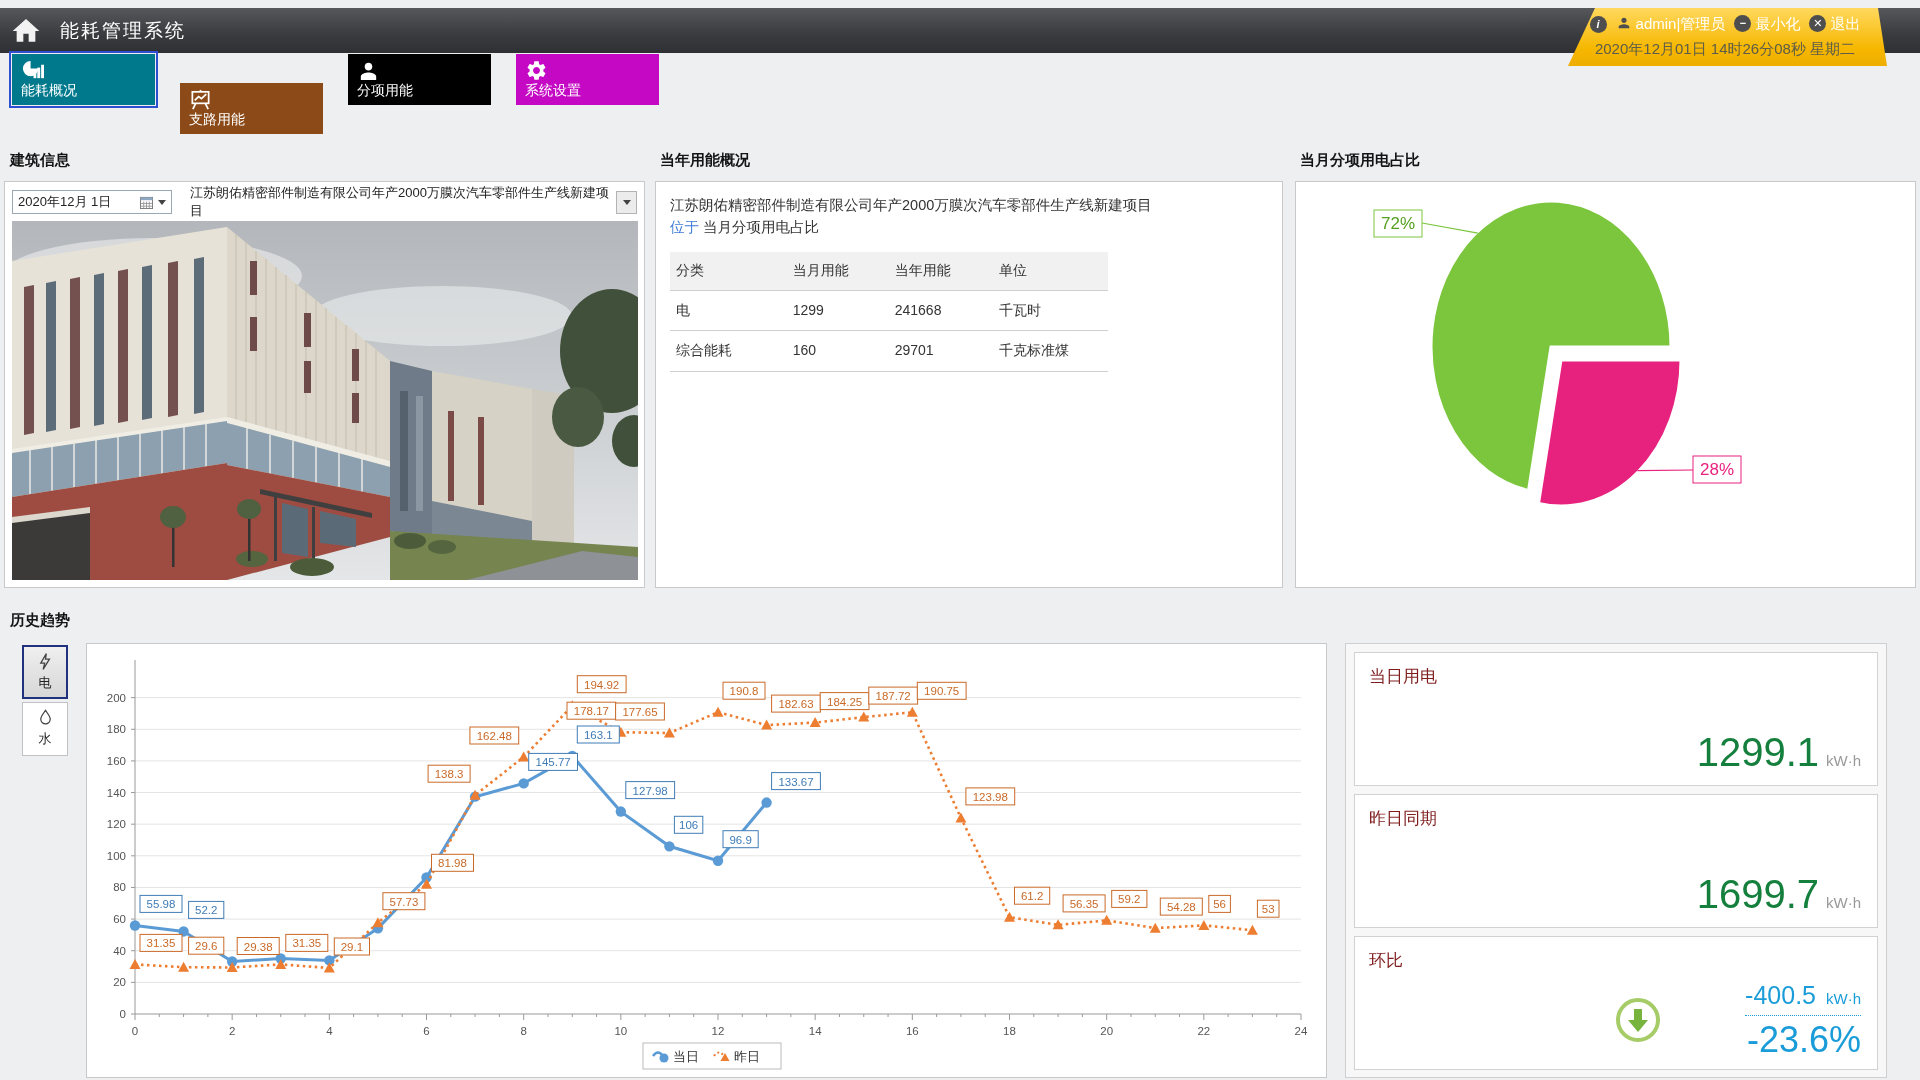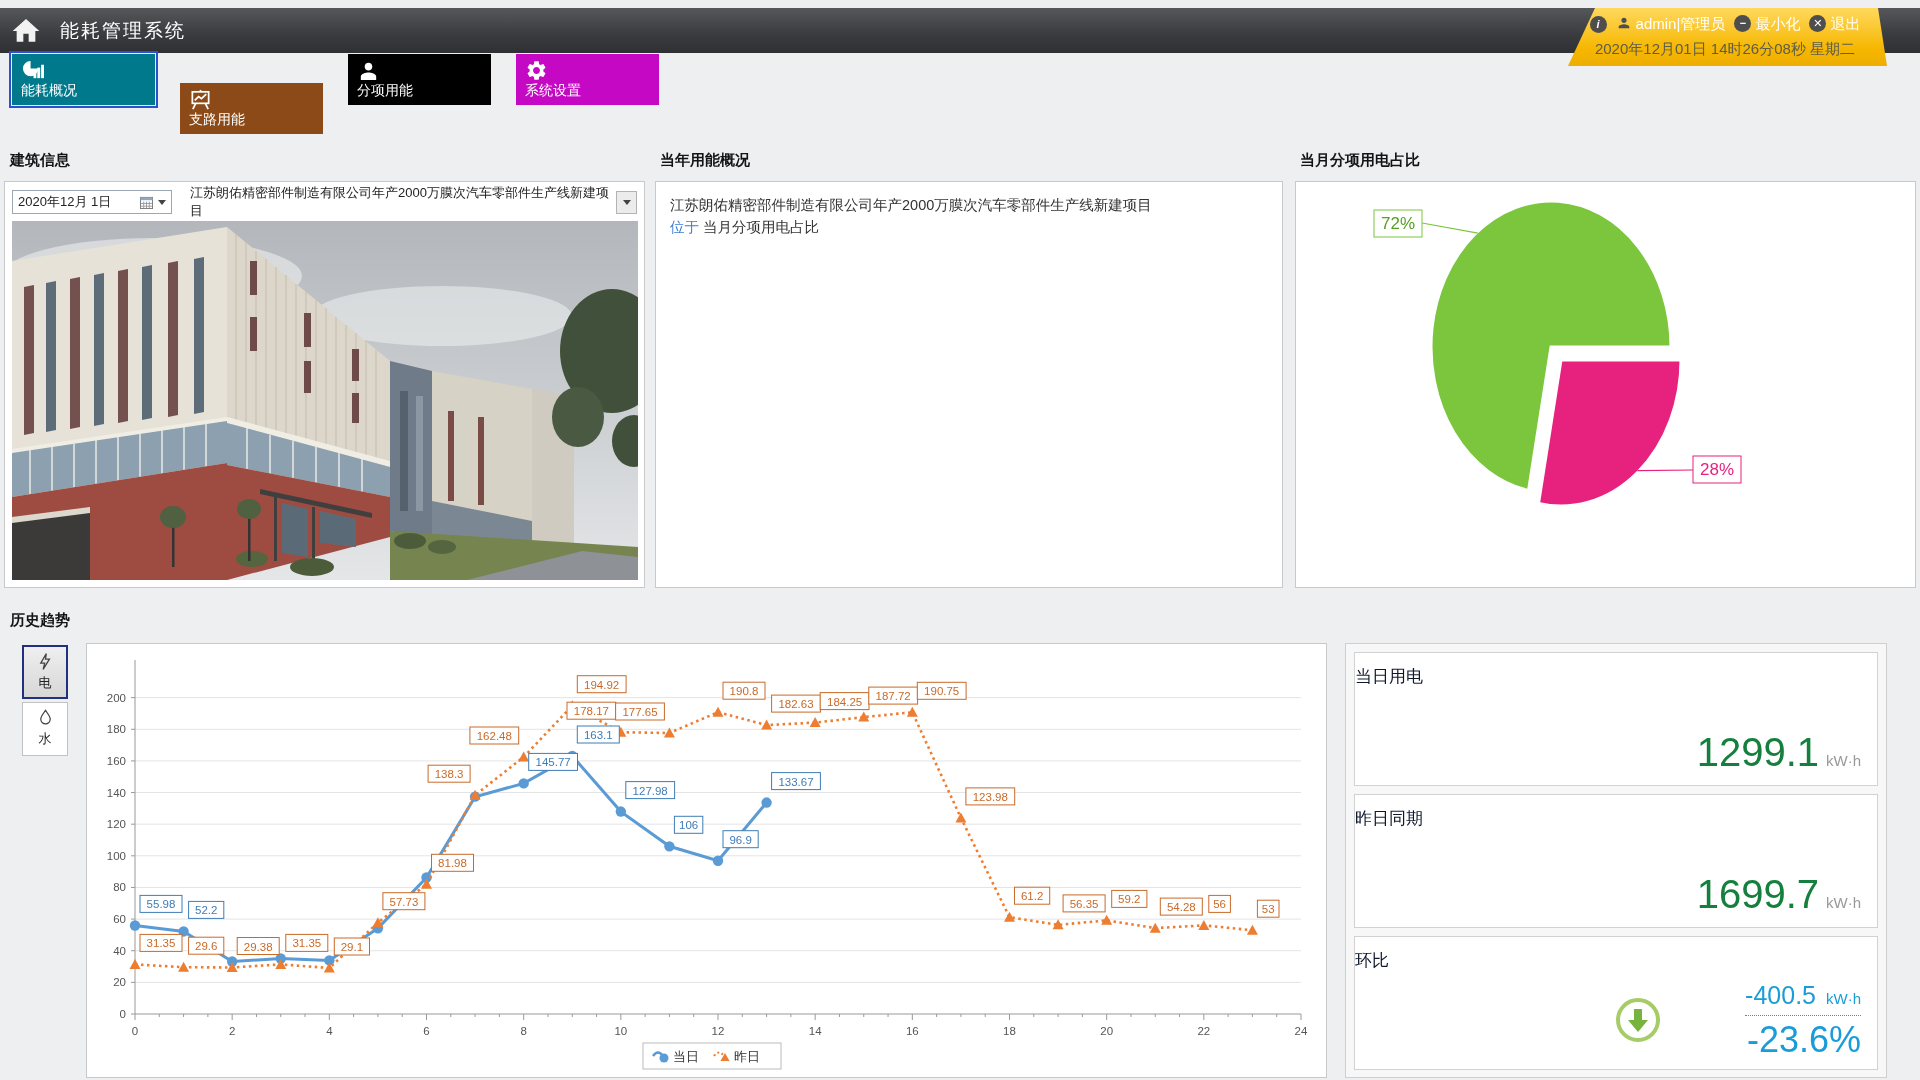--- a/index.html
+++ b/index.html
@@ -53,21 +53,21 @@
   
   .tg{position:absolute;left:22px;width:46px;height:54px;background:#fff;border:1px solid #c2c2c2;
       box-sizing:border-box;text-align:center;cursor:pointer;font-size:13px;color:#222}
   .tg svg{margin-top:5px;width:19px;height:19px}
   .tg .tl{display:block;margin-top:0px}
   .tg.sel{border:2px solid #20317e;background:linear-gradient(#efefef,#d7d7d7)}
   
   .sumwrap{position:absolute;left:1345px;top:643px;width:542px;height:435px;background:#f7f7f7;
            border:1px solid #cfcfcf;box-sizing:border-box;padding:8px}
   .card{position:relative;background:#fff;border:1px solid #d2d2d2;height:134px;margin-bottom:8px;box-sizing:border-box}
-  .card .ct{position:absolute;left:0;top:12px;font-size:17px;color:#0f172a}
+  .card .ct{position:absolute;left:14px;top:12px;font-size:17px;color:#7f1d1d}
   .card .val{position:absolute;right:16px;bottom:10px;display:flex;align-items:baseline;gap:7px}
   .card .num{font-size:40px;color:#15803d}
   .card .unit{font-size:15px;color:#999}
   .card3 .ico{position:absolute;right:216px;bottom:26px;width:46px;height:46px}
   .card3 .vals{position:absolute;right:16px;bottom:8px;text-align:right;color:#1a9cd8}
   .card3 .r1{display:flex;justify-content:flex-end;align-items:baseline;gap:10px;font-size:25px;
              padding-bottom:5px;border-bottom:1px dotted #1a9cd8}
   .card3 .r1 .u{font-size:15px}
   .card3 .r2{font-size:36px;margin-top:3px}
   
@@ -271,20 +271,44 @@
 </div>
 
 <div class="sec" style="left:660px;top:151px">当年用能概况</div>
 <div class="panel" style="left:655px;top:181px;width:628px;height:407px">
   <div class="annual-body">
     <div>江苏朗佑精密部件制造有限公司年产2000万膜次汽车零部件生产线新建项目</div>
     <div>
       <span class="blue">位于</span>
       <span>当月分项用电占比</span>
     </div>
+    <table class="etable">
+      <thead>
+        <tr>
+          <th style="width:120px">分类</th>
+          <th style="width:100px">当月用能</th>
+          <th style="width:100px">当年用能</th>
+          <th style="width:118px">单位</th>
+        </tr>
+      </thead>
+      <tbody>
+        <tr>
+          <td>电</td>
+            <td>1299</td>
+          <td>241668</td>
+            <td>千瓦时</td>
+        </tr>
+        <tr>
+          <td>综合能耗</td>
+            <td>160</td>
+          <td>29701</td>
+            <td>千克标准煤</td>
+        </tr>
+      </tbody>
+    </table>
   </div>
 </div>
 
 <div class="sec" style="left:1300px;top:151px">当月分项用电占比</div>
 <div class="panel" style="left:1295px;top:181px;width:621px;height:407px">
   <svg id="pie-svg" width="619" height="360" viewBox="0 0 619 360">
       <path d="M265,178 L385,178 A120,146 0 0 1 242.51424224971308,321.41393860638857 Z" fill="#e7217e" stroke="#fff" stroke-width="3"></path>
       <path d="M255,165 L375,165 A120,146 0 1 0 232.51424224971308,308.41393860638857 Z" fill="#7cc63e" stroke="#fff" stroke-width="3"></path>
       <polyline points="126,41 181.8594167313118,51.1009256736844" fill="none" stroke="#7cc63e" stroke-width="1.2"></polyline>
       <rect x="78" y="28" width="48" height="27" fill="#fff" stroke="#7cc63e"></rect>

